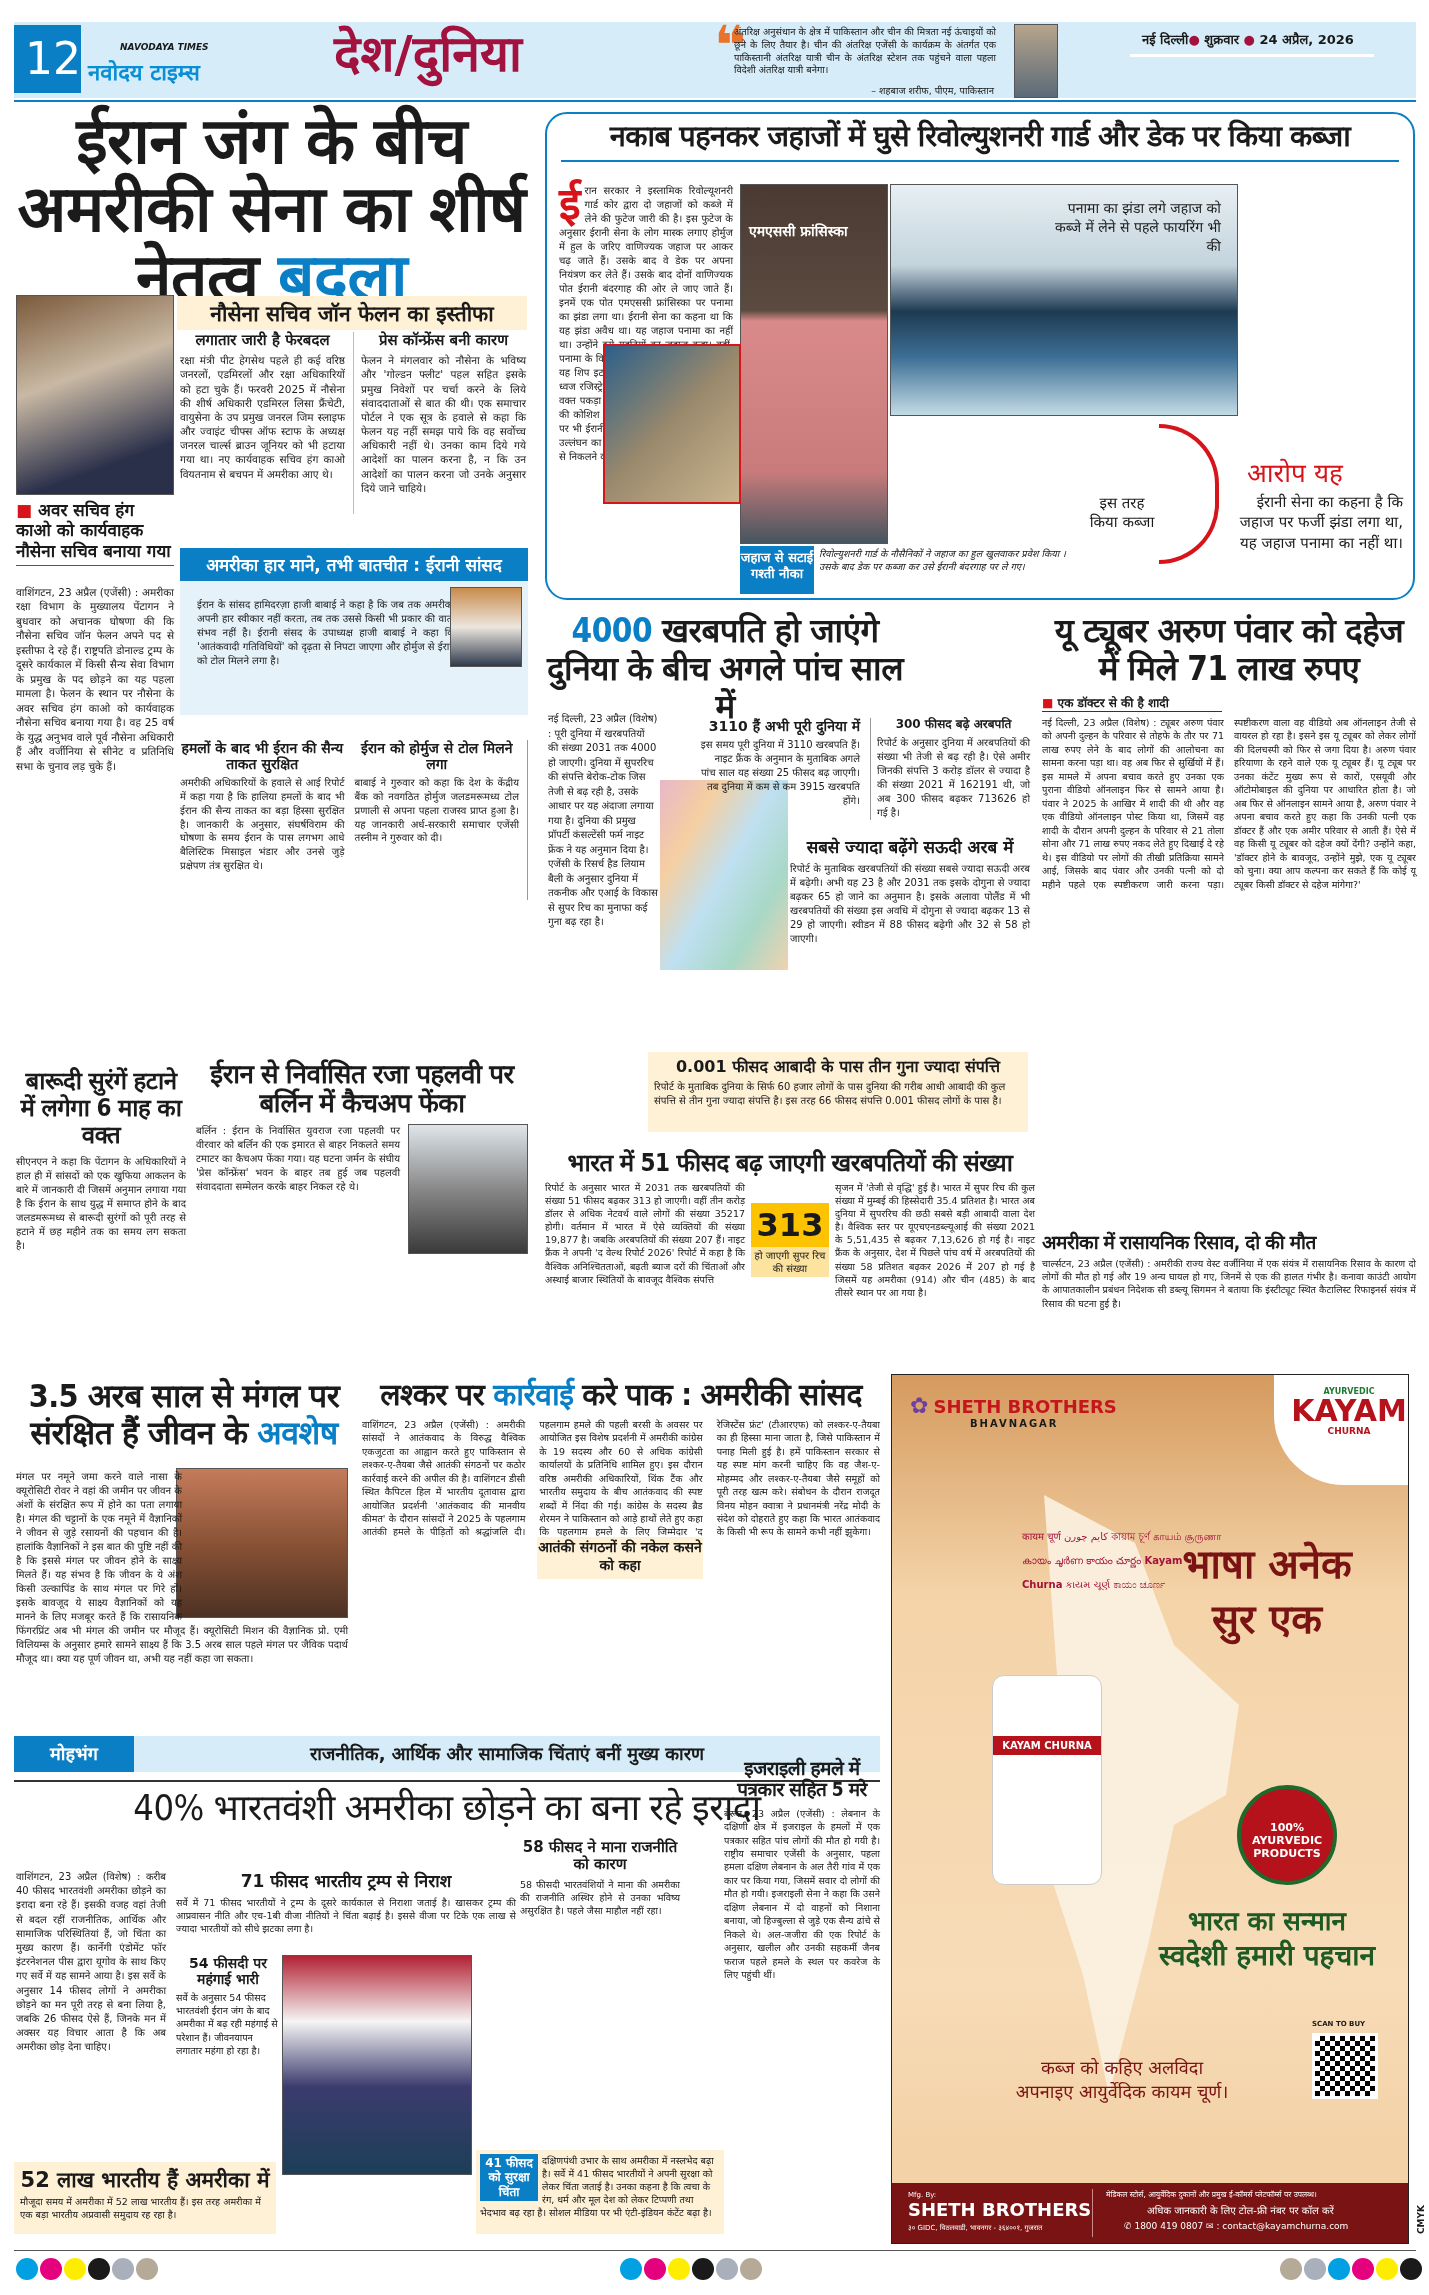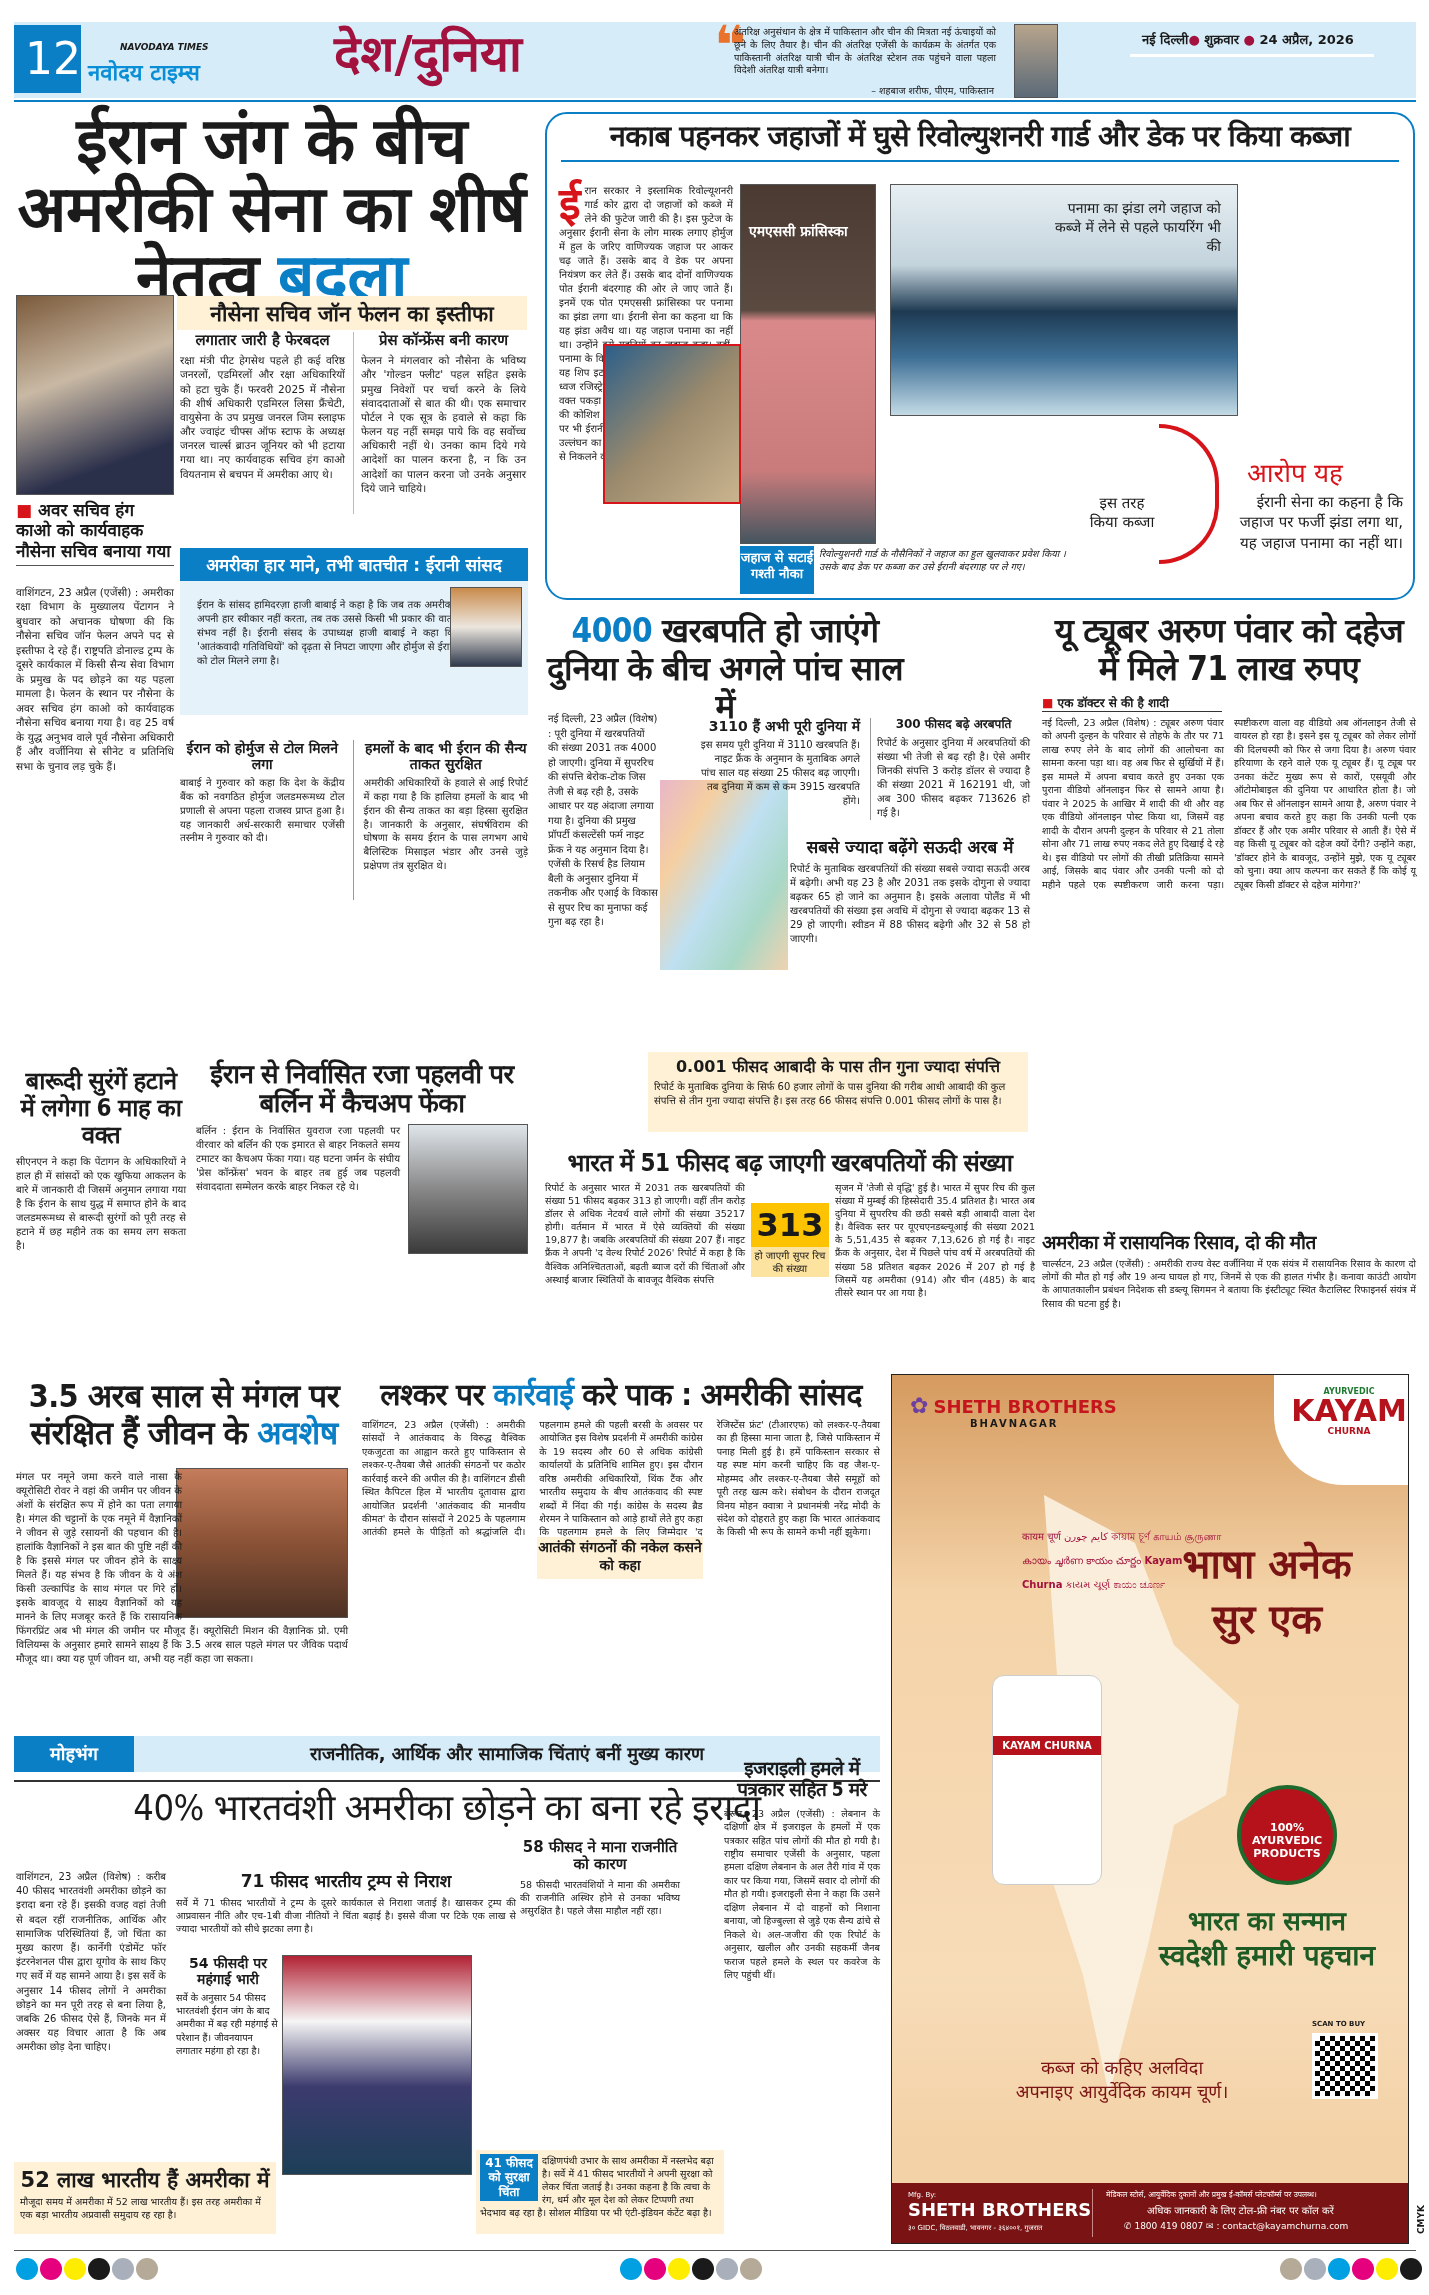--- a/index.html
+++ b/index.html
@@ -61,27 +61,27 @@
 </div>
 
 <div class="abs" style="left:180px;top:548px;width:348px;">
   <div style="background:#0a7fc6;color:#fff;font-size:17px;font-weight:bold;text-align:center;padding:5px 0">अमरीका हार माने, तभी बातचीत : ईरानी सांसद</div>
   <div style="background:#e6f2fa;padding:17px;height:134px;position:relative">
     <p class="body-text" style="font-size:10px;line-height:1.4;width:258px">ईरान के सांसद हामिदरज़ा हाजी बाबाई ने कहा है कि जब तक अमरीका अपनी हार स्वीकार नहीं करता, तब तक उससे किसी भी प्रकार की वार्ता संभव नहीं है। ईरानी संसद के उपाध्यक्ष हाजी बाबाई ने कहा कि 'आतंकवादी गतिविधियों' को दृढ़ता से निपटा जाएगा और होर्मुज से ईरान को टोल मिलने लगा है।</p>
     <div class="abs photo" style="right:6px;top:6px;width:72px;height:80px;background:linear-gradient(#c98b4b,#ece6de,#2f3a4d)"></div>
   </div>
 </div>
 <div class="abs" style="left:180px;top:740px;width:348px;height:160px;display:flex;gap:10px">
+  <div style="flex:1">
+    <div class="sub" style="font-size:14px">हमलों के बाद भी ईरान की सैन्य ताकत सुरक्षित</div>
+    <p class="body-text" style="font-size:10px;line-height:1.38">अमरीकी अधिकारियों के हवाले से आई रिपोर्ट में कहा गया है कि हालिया हमलों के बाद भी ईरान की सैन्य ताकत का बड़ा हिस्सा सुरक्षित है। जानकारी के अनुसार, संघर्षविराम की घोषणा के समय ईरान के पास लगभग आधे बैलिस्टिक मिसाइल भंडार और उनसे जुड़े प्रक्षेपण तंत्र सुरक्षित थे।</p>
+  </div>
   <div style="flex:1;border-right:1px solid #999;padding-right:8px">
     <div class="sub" style="font-size:14px">ईरान को होर्मुज से टोल मिलने लगा</div>
     <p class="body-text" style="font-size:10px;line-height:1.38">बाबाई ने गुरुवार को कहा कि देश के केंद्रीय बैंक को नवगठित होर्मुज जलडमरूमध्य टोल प्रणाली से अपना पहला राजस्व प्राप्त हुआ है। यह जानकारी अर्ध-सरकारी समाचार एजेंसी तस्नीम ने गुरुवार को दी।</p>
-  </div>
-  <div style="flex:1">
-    <div class="sub" style="font-size:14px">हमलों के बाद भी ईरान की सैन्य ताकत सुरक्षित</div>
-    <p class="body-text" style="font-size:10px;line-height:1.38">अमरीकी अधिकारियों के हवाले से आई रिपोर्ट में कहा गया है कि हालिया हमलों के बाद भी ईरान की सैन्य ताकत का बड़ा हिस्सा सुरक्षित है। जानकारी के अनुसार, संघर्षविराम की घोषणा के समय ईरान के पास लगभग आधे बैलिस्टिक मिसाइल भंडार और उनसे जुड़े प्रक्षेपण तंत्र सुरक्षित थे।</p>
   </div>
 </div>
 
 <div class="abs" style="left:16px;top:1068px;width:170px;">
   <div class="hl" style="font-size:24px;text-align:center">बारूदी सुरंगें हटाने में लगेगा 6 माह का वक्त</div>
   <p class="body-text" style="font-size:10px;line-height:1.4;margin-top:6px">सीएनएन ने कहा कि पेंटागन के अधिकारियों ने हाल ही में सांसदों को एक खुफिया आकलन के बारे में जानकारी दी जिसमें अनुमान लगाया गया है कि ईरान के साथ युद्ध में समाप्त होने के बाद जलडमरूमध्य से बारूदी सुरंगों को पूरी तरह से हटाने में छह महीने तक का समय लग सकता है।</p>
 </div>
 
 <div class="abs" style="left:196px;top:1060px;width:332px;">
   <div class="hl" style="font-size:26px;text-align:center">ईरान से निर्वासित रजा पहलवी पर बर्लिन में कैचअप फेंका</div>
@@ -91,21 +91,21 @@
   </div>
 </div>
 
 <div class="abs" style="left:545px;top:112px;width:870px;height:488px;border:2px solid #0a7fc6;border-radius:22px;">
   <div class="hl" style="font-size:29px;text-align:center;margin-top:6px">नकाब पहनकर जहाजों में घुसे रिवोल्युशनरी गार्ड और डेक पर किया कब्जा</div>
   <div class="rule" style="margin:8px 14px"></div>
   <div class="abs" style="left:12px;top:70px;width:174px;font-size:10px;line-height:1.4;text-align:justify">
     <span class="red" style="float:left;font-size:44px;font-weight:bold;line-height:40px;margin-right:4px">ई</span>
     <span>रान सरकार ने इस्लामिक रिवोल्यूशनरी गार्ड कोर द्वारा दो जहाजों को कब्जे में लेने की फुटेज जारी की है। इस फुटेज के अनुसार ईरानी सेना के लोग मास्क लगाए होर्मुज में हुल के जरिए वाणिज्यक जहाज पर आकर चढ़ जाते हैं। उसके बाद वे डेक पर अपना नियंत्रण कर लेते हैं। उसके बाद दोनों वाणिज्यक पोत ईरानी बंदरगाह की ओर ले जाए जाते हैं। इनमें एक पोत एमएससी फ्रांसिस्का पर पनामा का झंडा लगा था। ईरानी सेना का कहना था कि यह झंडा अवैध था। यह जहाज पनामा का नहीं था। उन्होंने इसे यहूदियों का जहाज कहा। वहीं, पनामा के विदेश मंत्रालय ने भी स्वीकार किया कि यह शिप इटली की कंपनी का है, लेकिन इसका ध्वज रजिस्ट्रेशन पनामा का है। इस शिप को उस वक्त पकड़ा गया, जब यह होर्मुज को पार करने की कोशिश कर रहा था। दूसरे शिप इपामिनोंडेस पर भी ईरानी सेना ने नौवहन के दौरान नियमों के उल्लंघन का आरोप लगाया है। ये दोनों गुप्त रूप से निकलने की कोशिश कर रहे थे।</span>
   </div>
-  <div class="abs photo" style="left:193px;top:70px;width:136px;height:360px;background:linear-gradient(#4a3a32 0%,#5b4a40 35%,#d9898a 38%,#c97b7b 80%,#45555f 100%)">
+  <div class="abs photo" style="left:193px;top:70px;width:148px;height:360px;background:linear-gradient(#4a3a32 0%,#5b4a40 35%,#d9898a 38%,#c97b7b 80%,#45555f 100%)">
     <div class="abs" style="left:8px;top:36px;color:#fff;font-size:14px;font-weight:bold">एमएससी फ्रांसिस्का</div>
   </div>
   <div class="abs photo" style="left:56px;top:230px;width:138px;height:160px;border:2px solid #d7141a;background:linear-gradient(135deg,#2c5f8a,#9b8a6c,#c9b48e)"></div>
   <div class="abs photo" style="left:343px;top:70px;width:348px;height:232px;background:linear-gradient(#e7eff3 0%,#c3d3dc 35%,#1e3a52 55%,#3d6f95 75%,#c4dbe6 100%)">
     <div class="abs" style="left:150px;top:14px;width:180px;text-align:right;font-size:14px;line-height:1.35">पनामा का झंडा लगे जहाज को कब्जे में लेने से पहले फायरिंग भी की</div>
   </div>
   <div class="abs" style="left:540px;top:380px;width:70px;text-align:center;font-size:15px;line-height:1.25">इस तरह किया कब्जा</div>
   <div class="abs" style="left:612px;top:310px;width:60px;height:140px;border:4px solid #d7141a;border-left:none;border-radius:0 60px 60px 0"></div>
   <div class="abs red" style="left:700px;top:340px;font-size:26px">आरोप यह</div>
   <div class="abs" style="left:680px;top:378px;width:176px;text-align:right;font-size:15px;line-height:1.35">ईरानी सेना का कहना है कि जहाज पर फर्जी झंडा लगा था, यह जहाज पनामा का नहीं था।</div>

